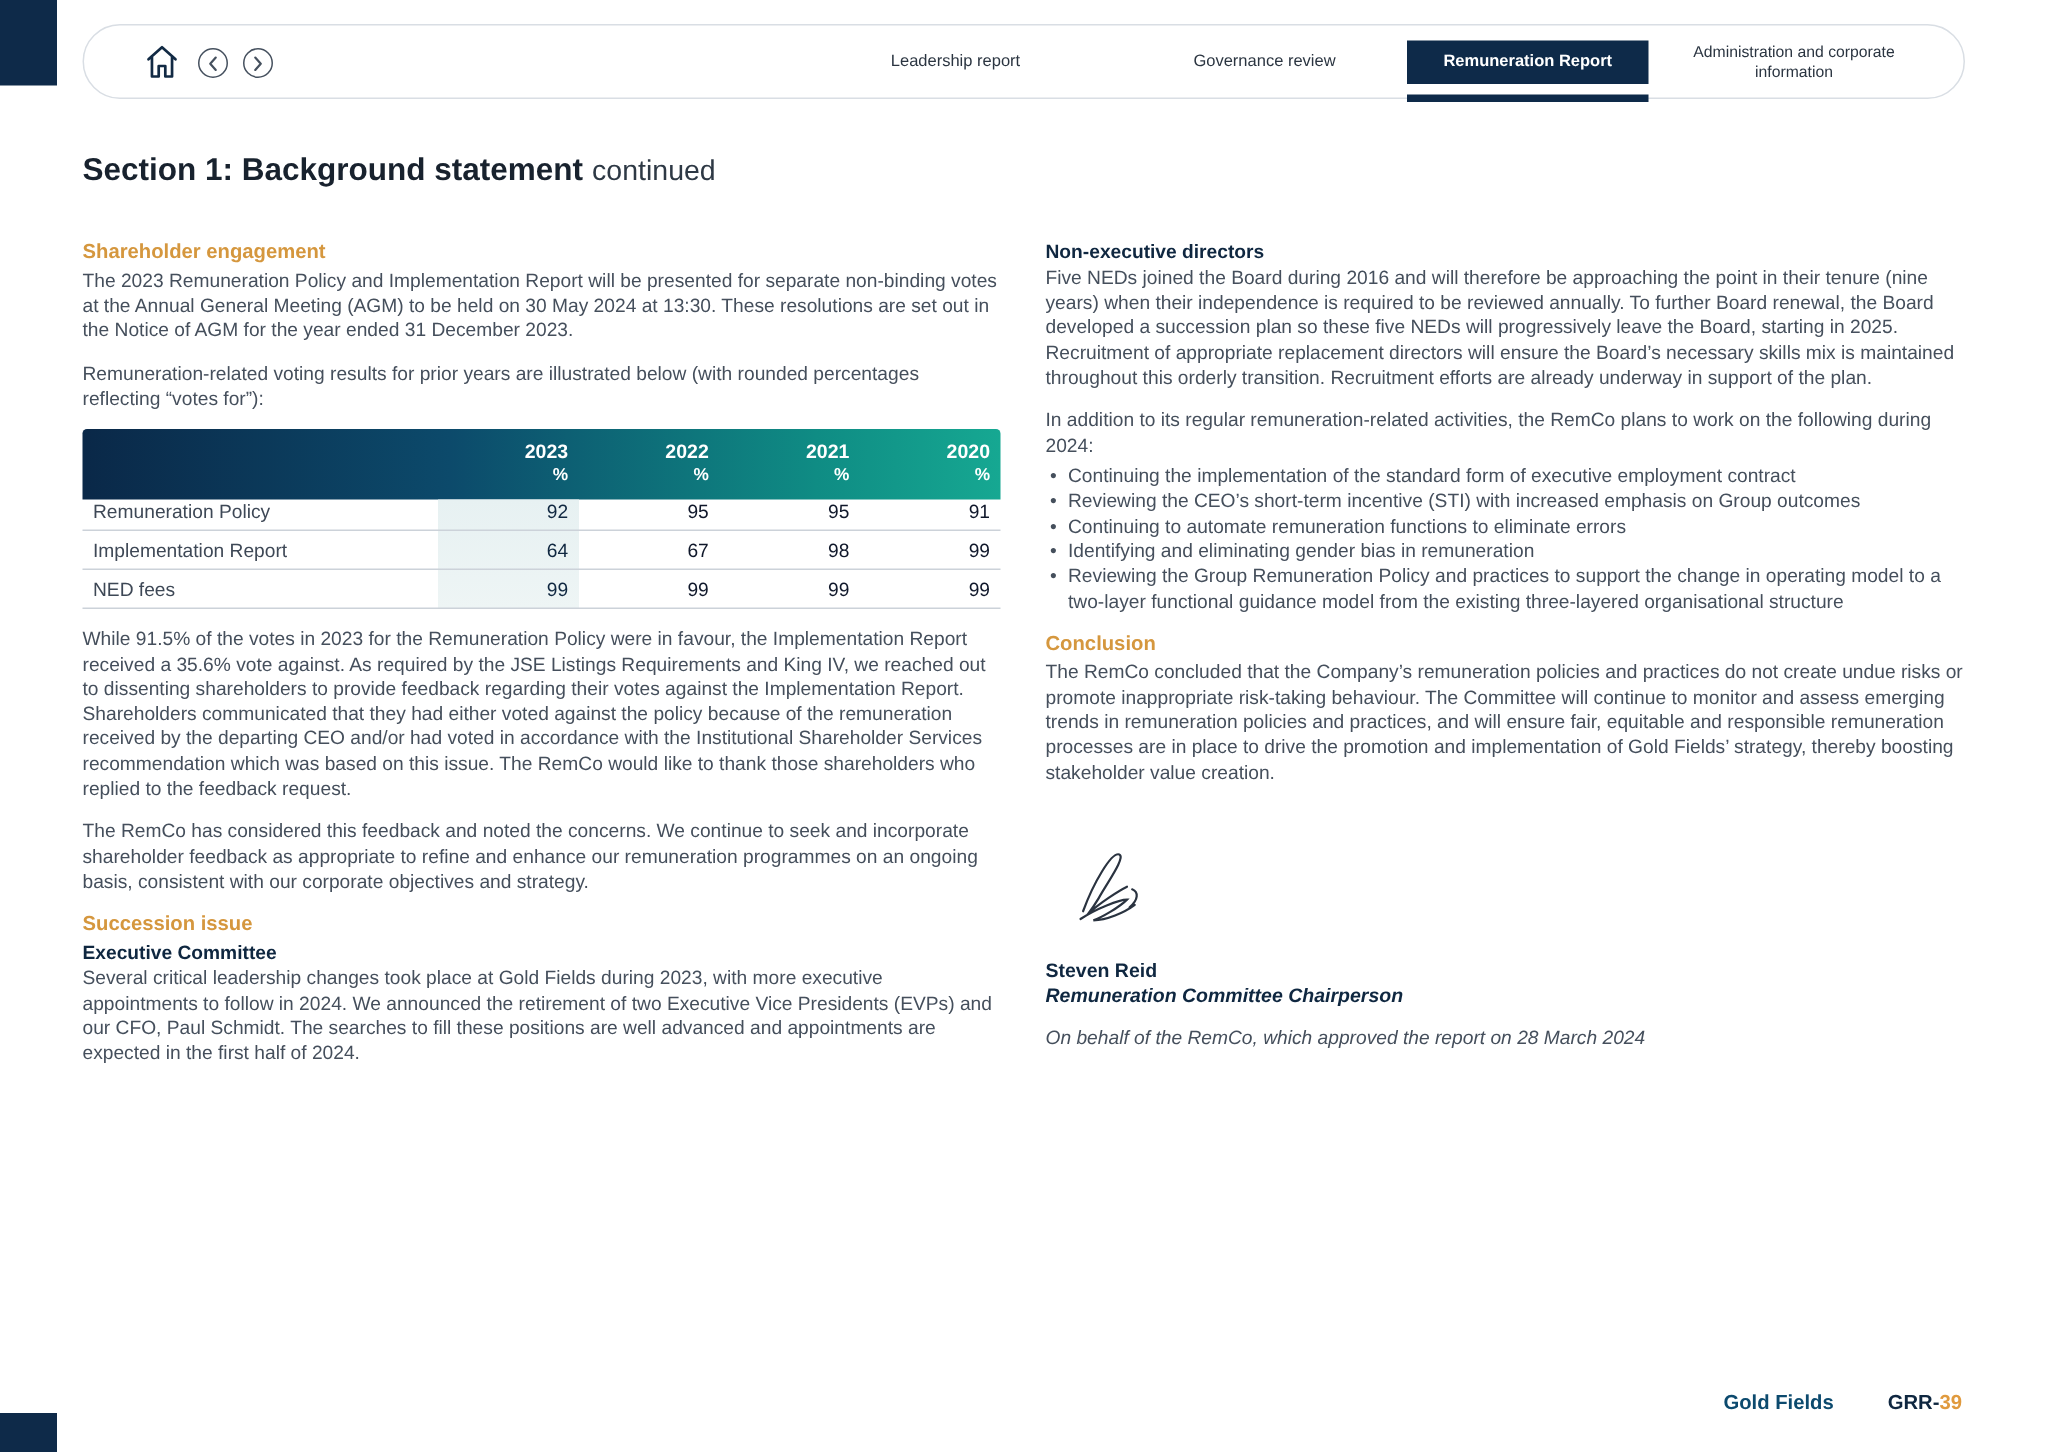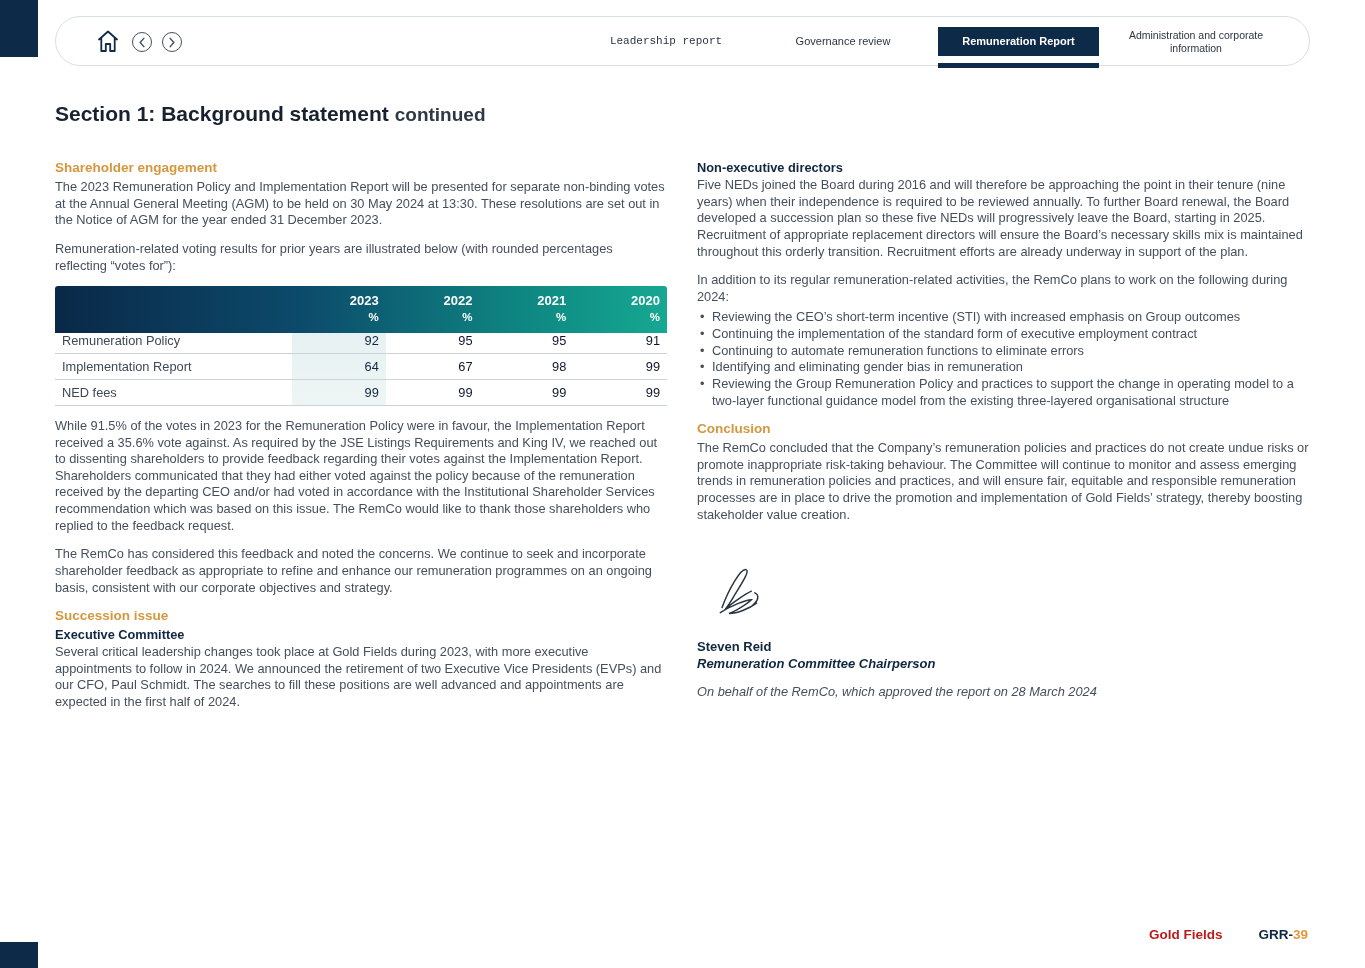--- a/index.html
+++ b/index.html
@@ -26,34 +26,34 @@
     position:absolute; top:15px; width:20px; height:20px;
     border:1.5px solid #45505e; border-radius:50%;
     display:flex; align-items:center; justify-content:center; cursor:pointer;
   }
   .circle-btn.prev { left:76px; }
   .circle-btn.next { left:106px; }
   .nav-label {
     position:absolute; top:18px; font-size:11px; color:#2b3541;
     text-align:center; cursor:pointer;
   }
-  .nav-label.l1 { left:545px; width:130px;font-family:Liberation Mono, monospace; }
+  .nav-label.l1 { left:516px; width:130px; }
   .nav-label.l2 { left:722px; width:130px; }
   .nav-label.l4 { left:1055px; top:12px; width:170px; font-size:10.5px; line-height:1.25; }
   .tab-active-wrap { position:absolute; left:882px; top:0; width:161px; height:100%; cursor:pointer; }
   .tab-active-box {
     position:absolute; top:10px; left:0; right:0; height:29px;
     background:#0e2a49; color:#fff; font-weight:bold; font-size:11px;
     text-align:center; line-height:29px;
   }
   .tab-underline { position:absolute; bottom:-3px; left:0; right:0; height:5px; background:#0e2a49; }
 
   
   .page-title { position:absolute; left:55px; top:102px; font-size:21px; font-weight:bold; color:#18222e; }
-  .page-title .cont { font-weight:bold; font-size:19px; color:#2e3945; margin-left:6px;margin-top:41px; }
+  .page-title .cont { font-weight:normal; font-size:19px; color:#2e3945; margin-left:6px;margin-top:41px; }
 
   
   .col { position:absolute; top:160px; }
   .col.left  { left:55px;  width:612px; }
   .col.right { left:697px; width:613px; }
 
   .h-orange { font-size:13.5px; font-weight:bold; color:#d5973e; margin:0 0 4px; }
   .h-navy   { font-size:12.8px; font-weight:bold; color:#0f2740; margin:0 0 2px; }
   p.body { font-size:12.8px; line-height:1.3; margin:0 0 12px; color:#454f5c; }
 
@@ -92,21 +92,21 @@
   .signature-svg { display:block; margin-left:4px; }
   .sign-name { font-size:13px; font-weight:bold; color:#0f2740; margin-top:16px; }
   .sign-role { font-size:13px; font-weight:bold; font-style:italic; color:#0f2740; margin-top:2px; }
   .sign-note { font-size:12.8px; font-style:italic; color:#454f5c; margin-top:13px; }
 
   
   .footer {
     position:absolute; right:57px; bottom:26px;
     display:flex; align-items:baseline; gap:36px; font-size:13.5px;
   }
-  .footer .brand { font-weight:bold; color:#b91c1c; }
+  .footer .brand { font-weight:bold; color:#0c4a6e; }
   .footer .page { font-weight:bold; }
   .footer .page .prefix { color:#0f2740; }
   .footer .page .num { color:#e09a3e; }
 </style>
 </head>
 <body>
 
 <div class="corner tl"></div>
 <div class="corner bl"></div>
 
@@ -201,22 +201,22 @@
 
 </div>
 
 <div class="col right">
 
   <div class="h-navy">Non-executive directors</div>
   <p class="body">Five NEDs joined the Board during 2016 and will therefore be approaching the point in their tenure (nine years) when their independence is required to be reviewed annually. To further Board renewal, the Board developed a succession plan so these five NEDs will progressively leave the Board, starting in 2025. Recruitment of appropriate replacement directors will ensure the Board’s necessary skills mix is maintained throughout this orderly transition. Recruitment efforts are already underway in support of the plan.</p>
 
   <p class="body" style="margin-bottom:4px;">In addition to its regular remuneration-related activities, the RemCo plans to work on the following during 2024:</p>
   <ul class="bullets">
+    <li>Continuing the implementation of the standard form of executive employment contract</li>
     <li>Reviewing the CEO’s short-term incentive (STI) with increased emphasis on Group outcomes</li>
-    <li>Continuing the implementation of the standard form of executive employment contract</li>
     <li>Continuing to automate remuneration functions to eliminate errors</li>
     <li>Identifying and eliminating gender bias in remuneration</li>
     <li>Reviewing the Group Remuneration Policy and practices to support the change in operating model to a two-layer functional guidance model from the existing three-layered organisational structure</li>
   </ul>
 
   <div class="h-orange">Conclusion</div>
   <p class="body">The RemCo concluded that the Company’s remuneration policies and practices do not create undue risks or promote inappropriate risk-taking behaviour. The Committee will continue to monitor and assess emerging trends in remuneration policies and practices, and will ensure fair, equitable and responsible remuneration processes are in place to drive the promotion and implementation of Gold Fields’ strategy, thereby boosting stakeholder value creation.</p>
 
   <div class="signoff">
     <svg class="signature-svg" width="80" height="62" viewBox="0 0 92 72">

